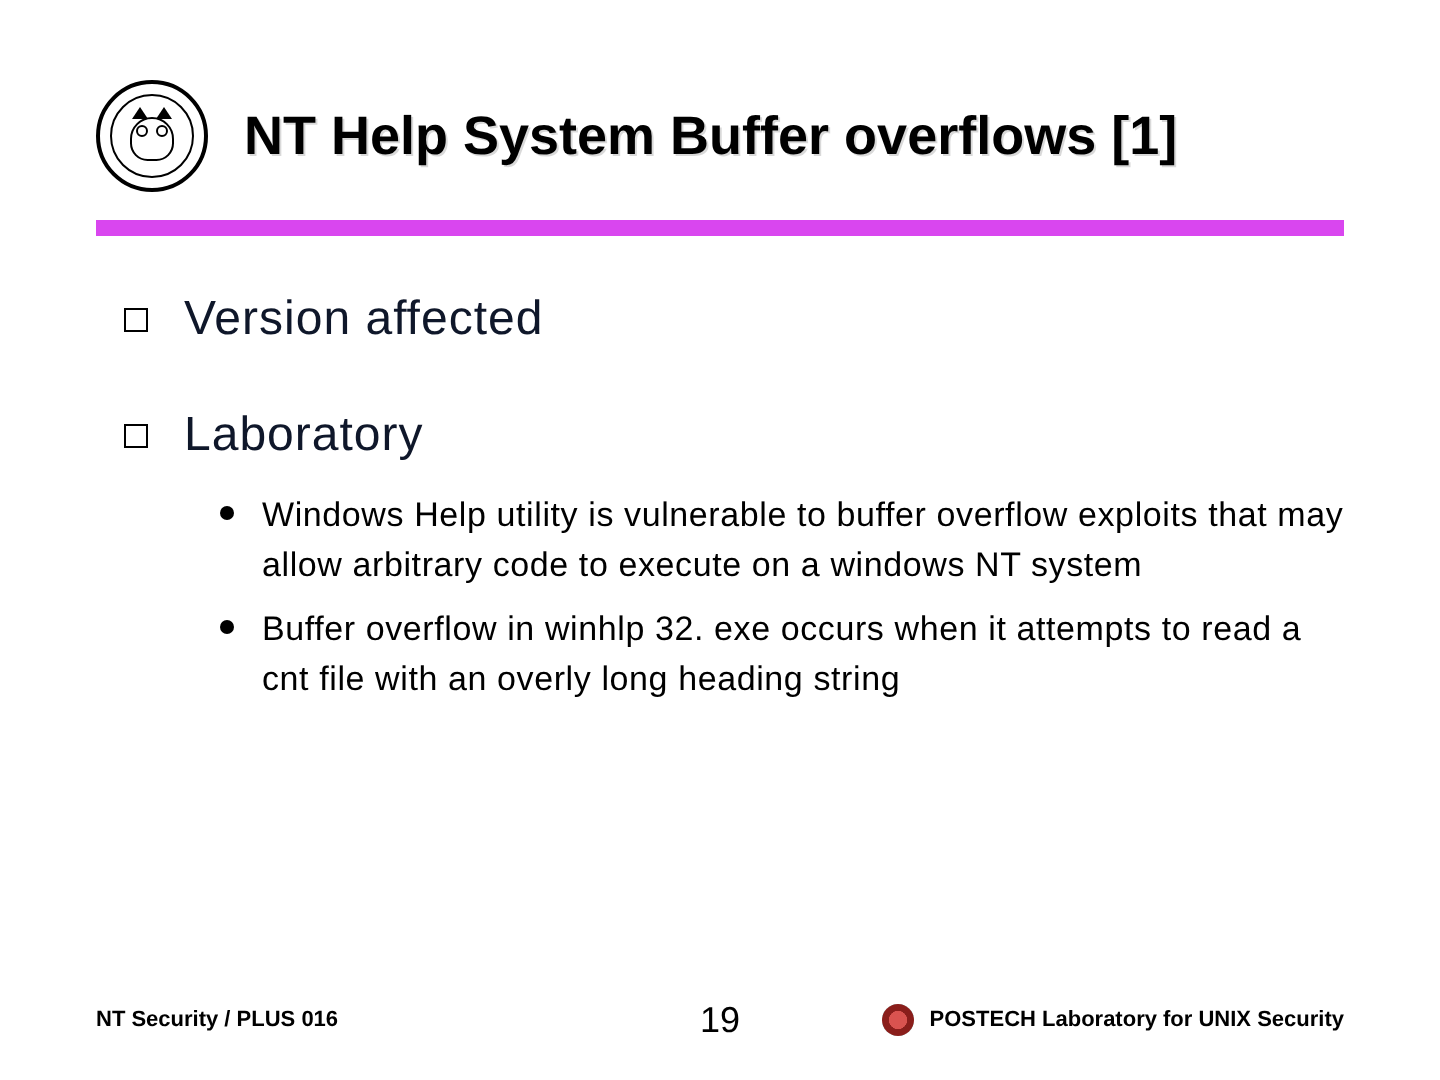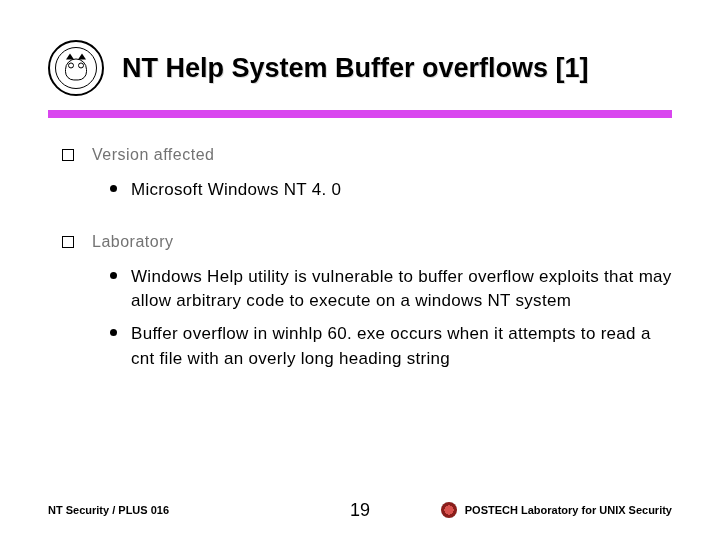--- a/index.html
+++ b/index.html
@@ -71,22 +71,22 @@
     gap: 18px;
     margin-bottom: 14px;
   }
   .square {
     width: 12px;
     height: 12px;
     border: 1.5px solid #000;
     flex-shrink: 0;
   }
   .sec-title {
-    font-size: 16px;
-    color: #737373;
+    font-size: 24px;
+    color: #0f172a;
     letter-spacing: 0.5px;
   }
   .items {
     padding-left: 48px;
   }
   .item {
     display: flex;
     gap: 14px;
     margin-bottom: 8px;
   }
@@ -156,41 +156,35 @@
     <div class="title">NT Help System Buffer overflows [1]</div>
   </div>
 
   <div class="content">
 
     <div class="section">
       <div class="sec-head">
         <div class="square"></div>
         <div class="sec-title">Version affected</div>
       </div>
-      <div class="items">
-        <div class="item">
-          <div class="dot"></div>
-          <div class="item-text">Microsoft Windows NT 4. 0</div>
-        </div>
-      </div>
     </div>
 
     <div class="section">
       <div class="sec-head">
         <div class="square"></div>
         <div class="sec-title">Laboratory</div>
       </div>
       <div class="items">
         <div class="item">
           <div class="dot"></div>
           <div class="item-text">Windows Help utility is vulnerable to buffer overflow exploits that may allow arbitrary code to execute on a windows NT system</div>
         </div>
         <div class="item">
           <div class="dot"></div>
-          <div class="item-text">Buffer overflow in winhlp 60. exe occurs when it attempts to read a cnt file with an overly long heading string</div>
+          <div class="item-text">Buffer overflow in winhlp 32. exe occurs when it attempts to read a cnt file with an overly long heading string</div>
         </div>
       </div>
     </div>
 
   </div>
 
   <div class="footer">
     <div>NT Security / PLUS 016</div>
     <div class="footer-center">19</div>
     <div class="footer-right">

